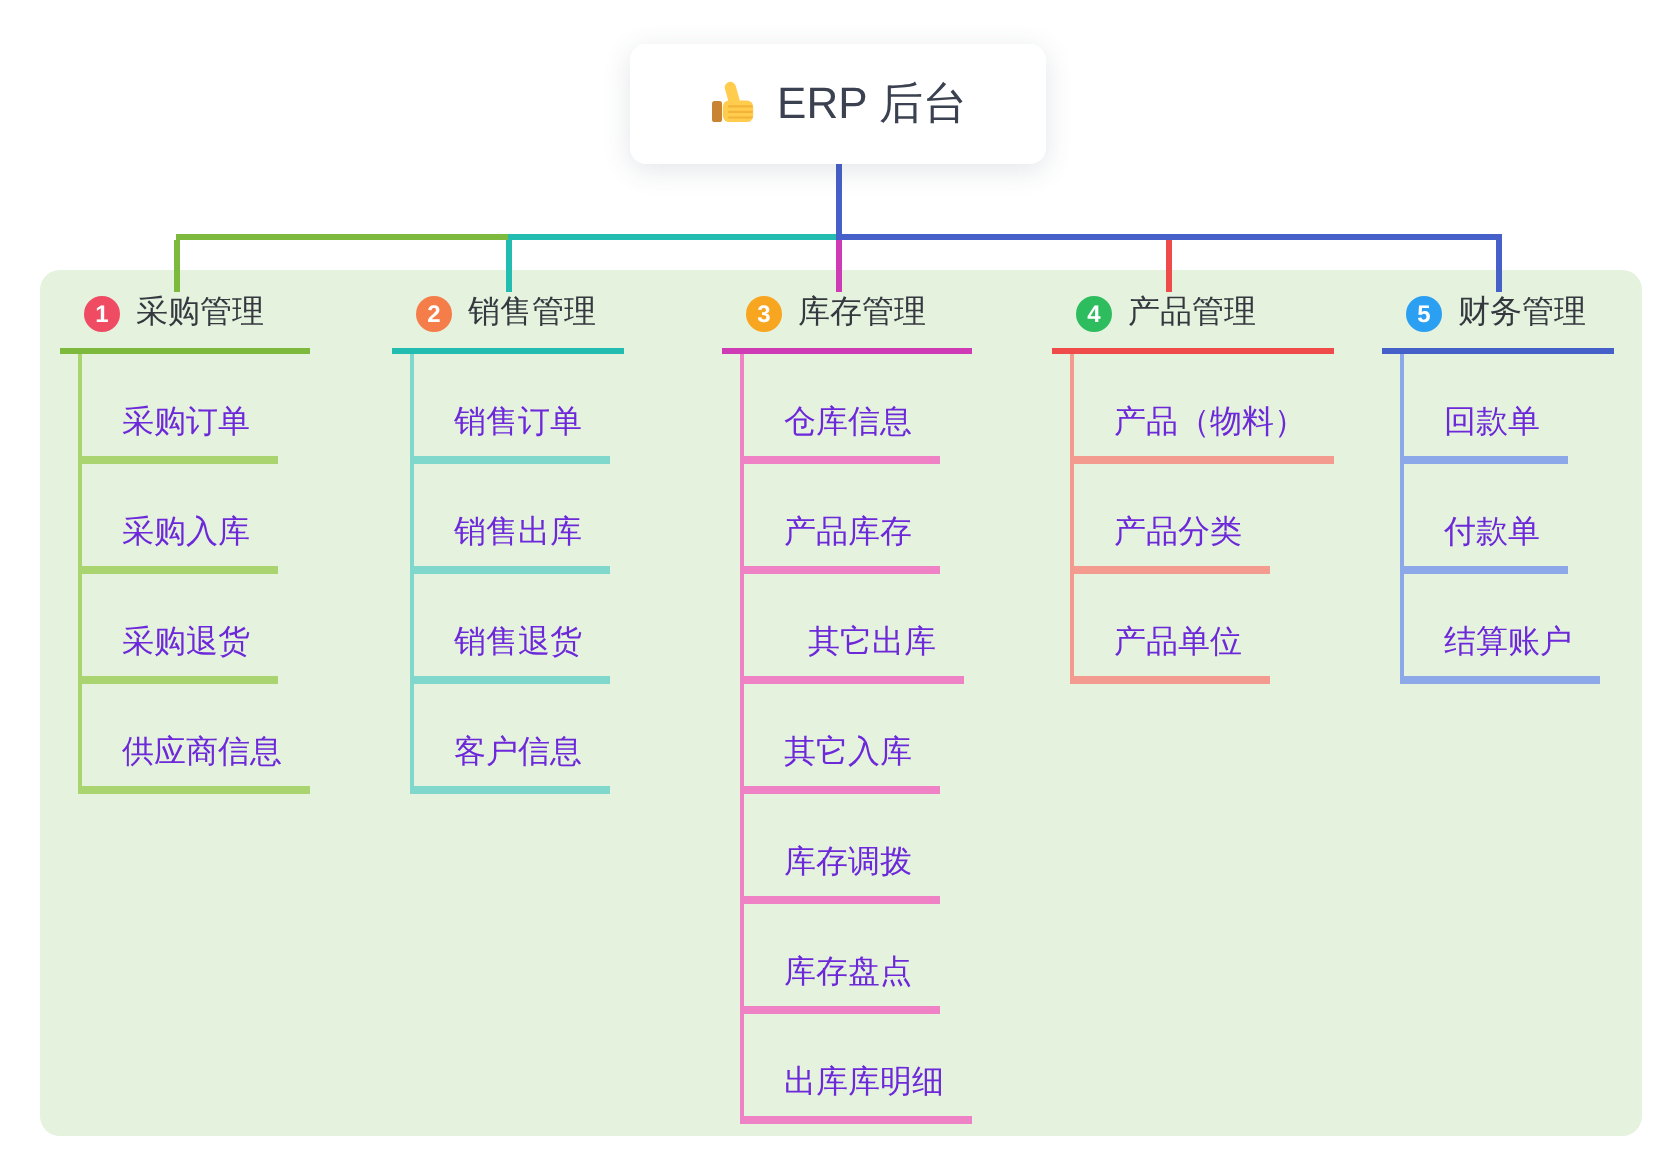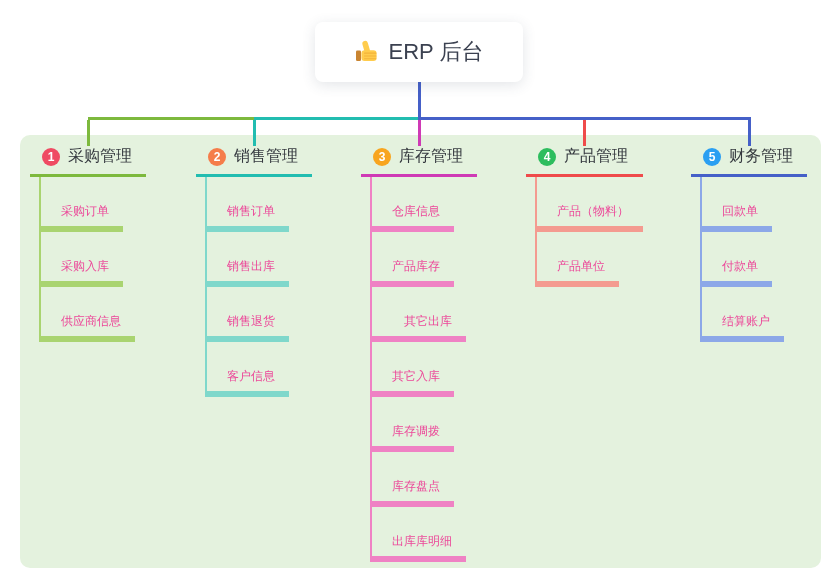--- a/index.html
+++ b/index.html
@@ -34,23 +34,23 @@
     width:18px;height:18px;border-radius:50%;flex:0 0 18px;
     display:flex;align-items:center;justify-content:center;
     color:#fff;font-size:12px;font-weight:bold;line-height:1;
   }
   .children{
     margin-left:9px;width:max-content;
     border-left:2px solid #ccc;
   }
   .child-row{height:55px;display:flex;align-items:flex-end;}
   .child-label{
-    border-bottom:6px solid #7f1d1d;
+    border-bottom:4px solid #7f1d1d;
     padding:0 14px 6px 20px;
-    font-size:12px;color:#ec4899;white-space:nowrap;
+    font-size:16px;color:#6d28d9;white-space:nowrap;
   }
 </style>
 </head>
 <body>
 
 <div class="panel" id="panel" style="background: rgb(228, 242, 222);"></div>
 
 <div class="root-card">
   <span style="display:inline-flex;">
     <svg width="24" height="24" viewBox="0 0 24 24">
@@ -81,20 +81,23 @@
     <div class="branch-header" style="border-bottom-color: rgb(125, 185, 61);">
       <span class="badge" style="background: rgb(239, 75, 99);">1</span>
       <span class="branch-title">采购管理</span>
     </div>
     <div class="children" style="border-left-color: rgb(169, 212, 112);">
         <div class="child-row">
           <div class="child-label" style="border-bottom-color: rgb(169, 212, 112);">采购订单</div>
         </div>
         <div class="child-row">
           <div class="child-label" style="border-bottom-color: rgb(169, 212, 112);">采购入库</div>
+        </div>
+        <div class="child-row">
+          <div class="child-label" style="border-bottom-color: rgb(169, 212, 112);">采购退货</div>
         </div>
         <div class="child-row">
           <div class="child-label" style="border-bottom-color: rgb(169, 212, 112); text-align: center;">供应商信息</div>
         </div>
       </div>
   </div>
 
   <div class="branch" style="left: 196px;">
     <div class="branch-header" style="border-bottom-color: rgb(34, 189, 176);">
       <span class="badge" style="background: rgb(245, 125, 74);">2</span>
@@ -149,20 +152,23 @@
   <div class="branch" style="left: 526px;">
     <div class="branch-header" style="border-bottom-color: rgb(239, 75, 75);">
       <span class="badge" style="background: rgb(45, 189, 94);">4</span>
       <span class="branch-title">产品管理</span>
     </div>
     <div class="children" style="border-left-color: rgb(244, 155, 144);">
         <div class="child-row">
           <div class="child-label" style="border-bottom-color: rgb(244, 155, 144);">产品（物料）</div>
         </div>
         <div class="child-row">
+          <div class="child-label" style="border-bottom-color: rgb(244, 155, 144);">产品分类</div>
+        </div>
+        <div class="child-row">
           <div class="child-label" style="border-bottom-color: rgb(244, 155, 144);">产品单位</div>
         </div>
       </div>
   </div>
 
   <div class="branch" style="left: 691px;">
     <div class="branch-header" style="border-bottom-color: rgb(69, 96, 200);">
       <span class="badge" style="background: rgb(43, 159, 242);">5</span>
       <span class="branch-title">财务管理</span>
     </div>

